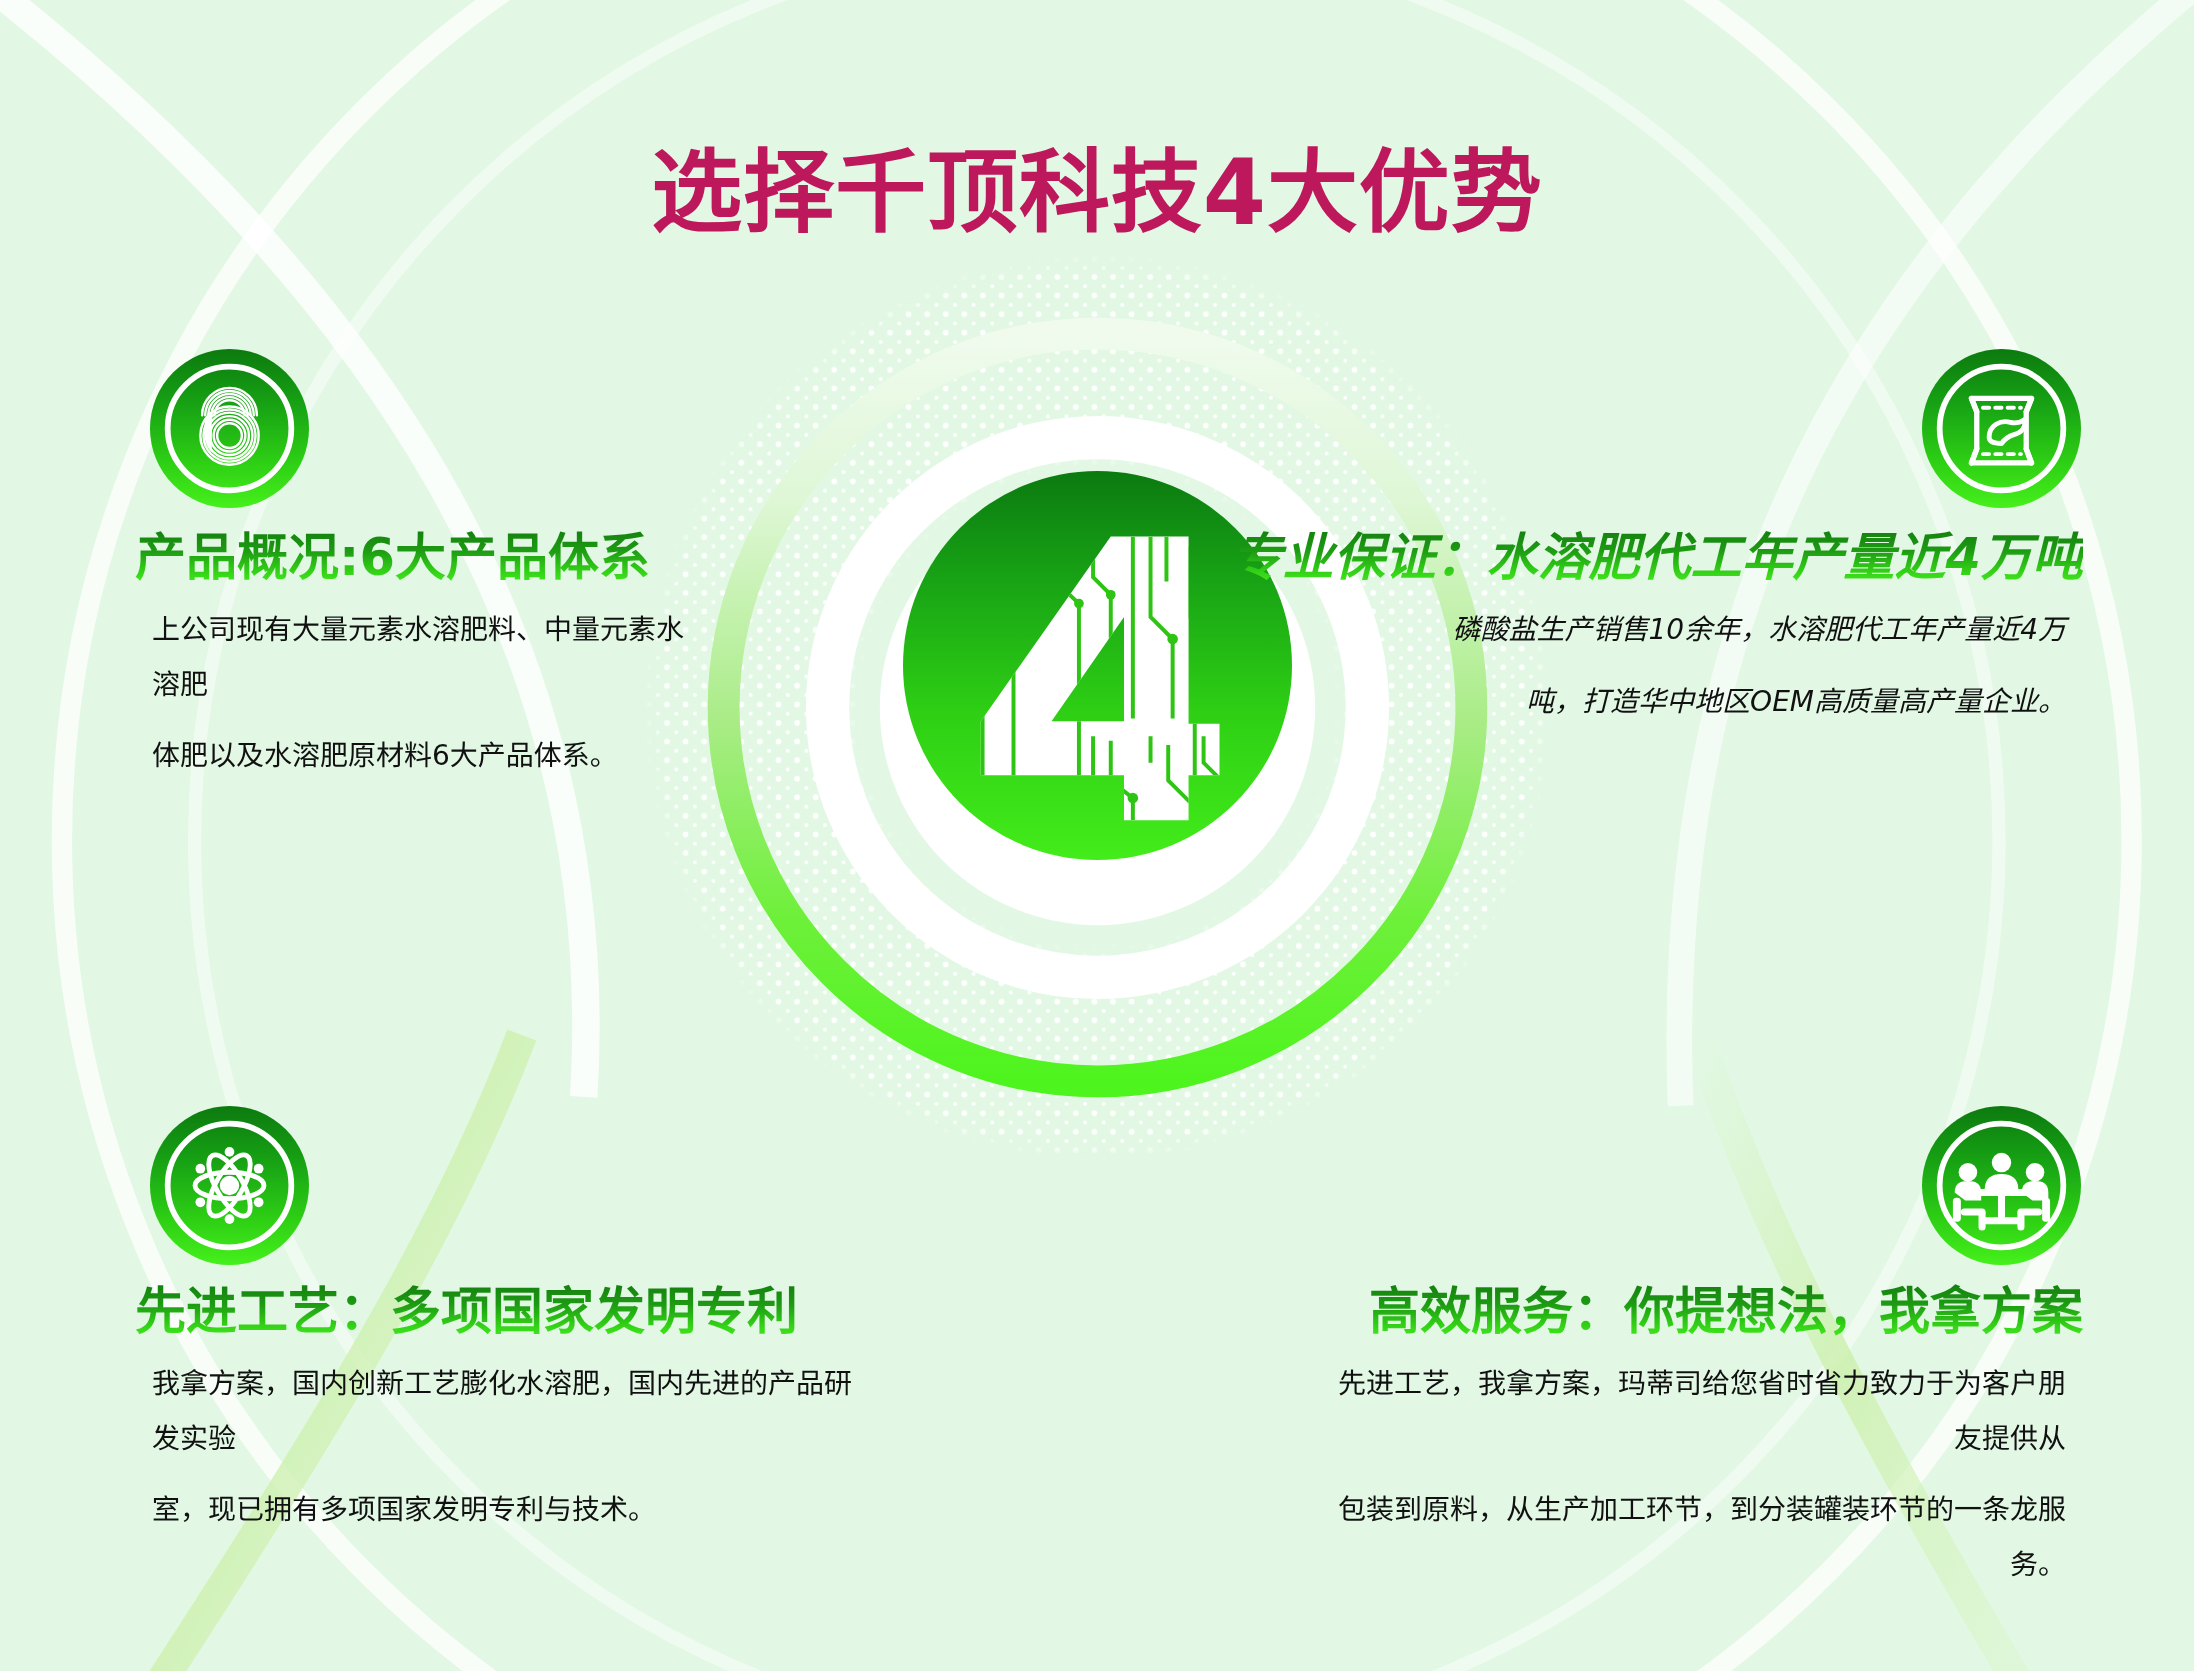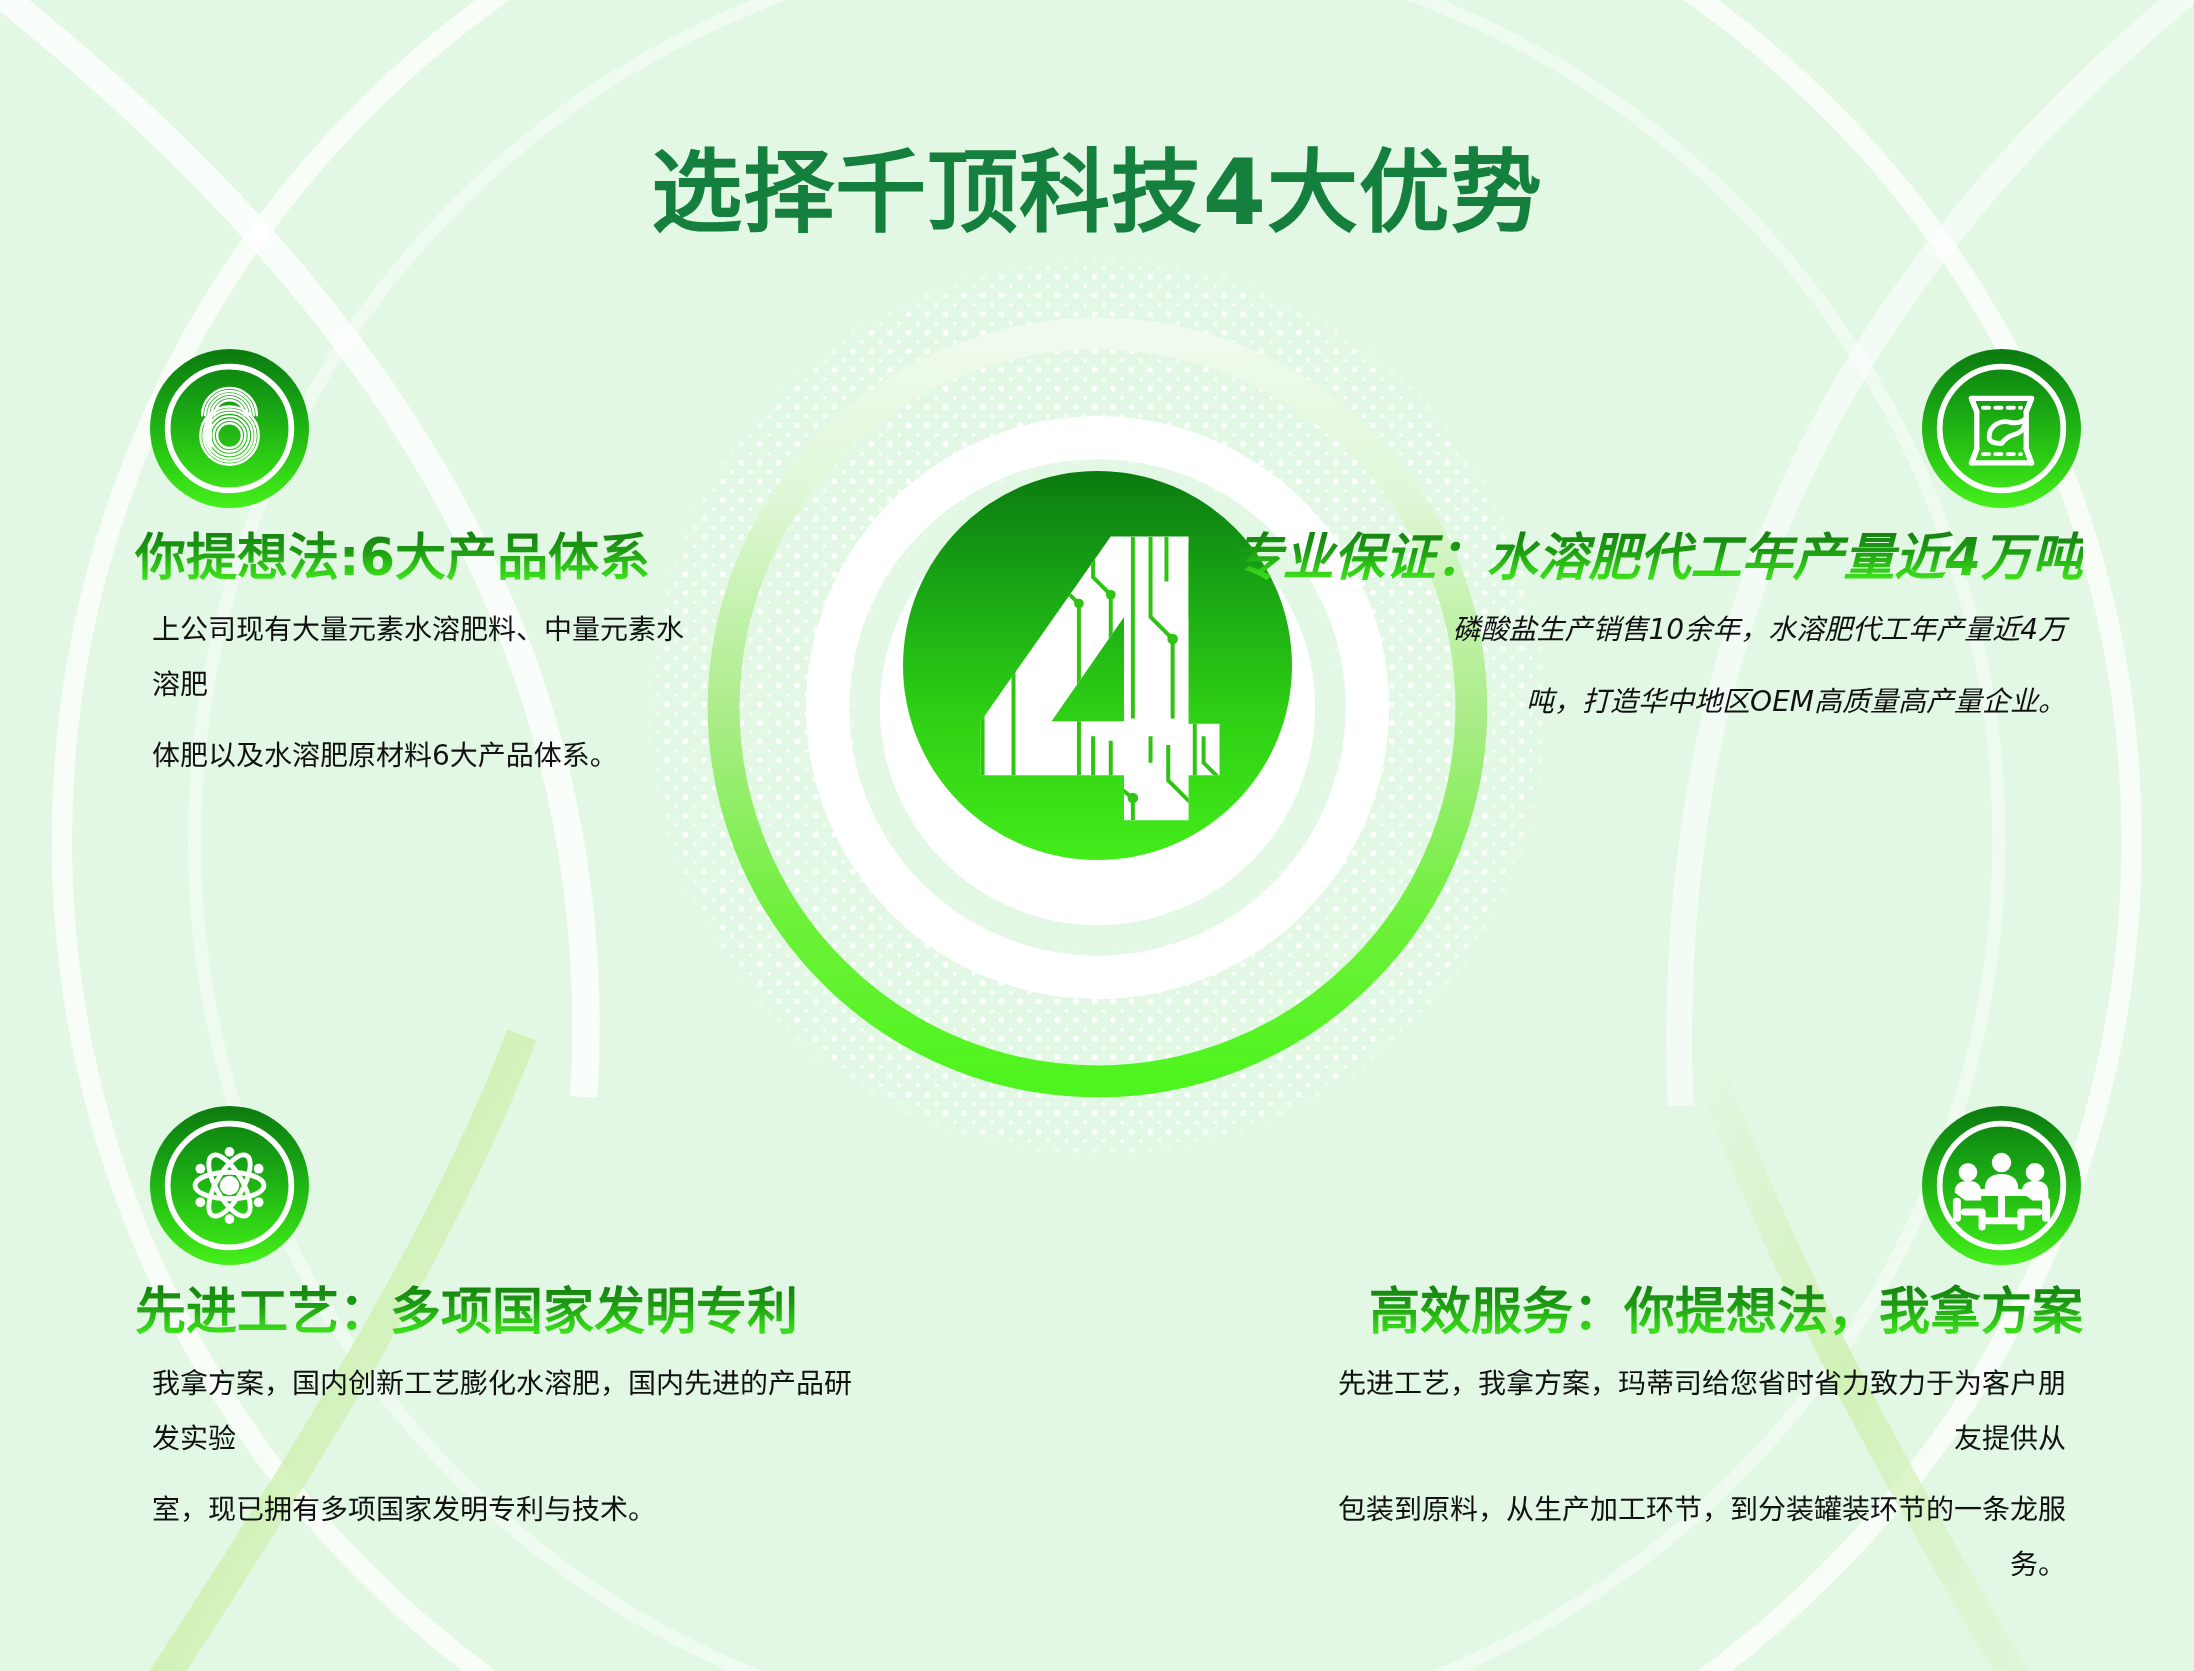--- a/index.html
+++ b/index.html
@@ -16,21 +16,21 @@
   
   .bg-svg{position:absolute;left:0;top:0;width:2194px;height:1672px;}
 
   
   .page-title{
     position:absolute;
     left:0;right:0;top:82px;
     text-align:center;
     font-size:91px;
     font-weight:bold;
-    color:#15803d;
+    color:#be185d;
     letter-spacing:0.9px;
     line-height:1.1;
     white-space:nowrap;
     font-family:"DejaVu Sans","Liberation Sans",sans-serif;
   }
 
   
   .center-wrap{
     position:absolute;
     left:644px;top:254px;
@@ -236,21 +236,21 @@
         <path d="M 139 150 A 41 41 0 0 1 221 150"></path>
         <path d="M 146 150 A 34 34 0 0 1 214 150"></path>
       </g>
       <path d="M 118 150 L 118 214 L 150 214 L 118 150 Z" fill="#ffffff" opacity="0"></path>
       <path d="M 116 148 L 150 148 L 150 240 L 116 240 Z" fill="none"></path>
       <path d="M 128 140 L 150 140 L 150 250 L 128 250 Z" fill="#ffffff" opacity=".0"></path>
       <path d="M 132 144 C 118 172 118 214 140 234 L 140 144 Z" fill="#ffffff"></path>
     </svg>
   </div>
   <div class="block left" id="tl-text">
-    <h2 class="head">你提想法:6大产品体系</h2>
+    <h2 class="head">产品概况:6大产品体系</h2>
     <div class="body-txt">
       <p>上公司现有大量元素水溶肥料、中量元素水溶肥</p>
       <p>体肥以及水溶肥原材料6大产品体系。</p>
     </div>
   </div>
 
   <div class="icon-badge" id="tr-badge">
     <svg viewBox="0 0 360 360">
       <circle cx="180" cy="180" r="140" fill="none" stroke="#ffffff" stroke-width="13"></circle>
       <g fill="none" stroke="#ffffff" stroke-width="12" stroke-linejoin="round" stroke-linecap="round">

